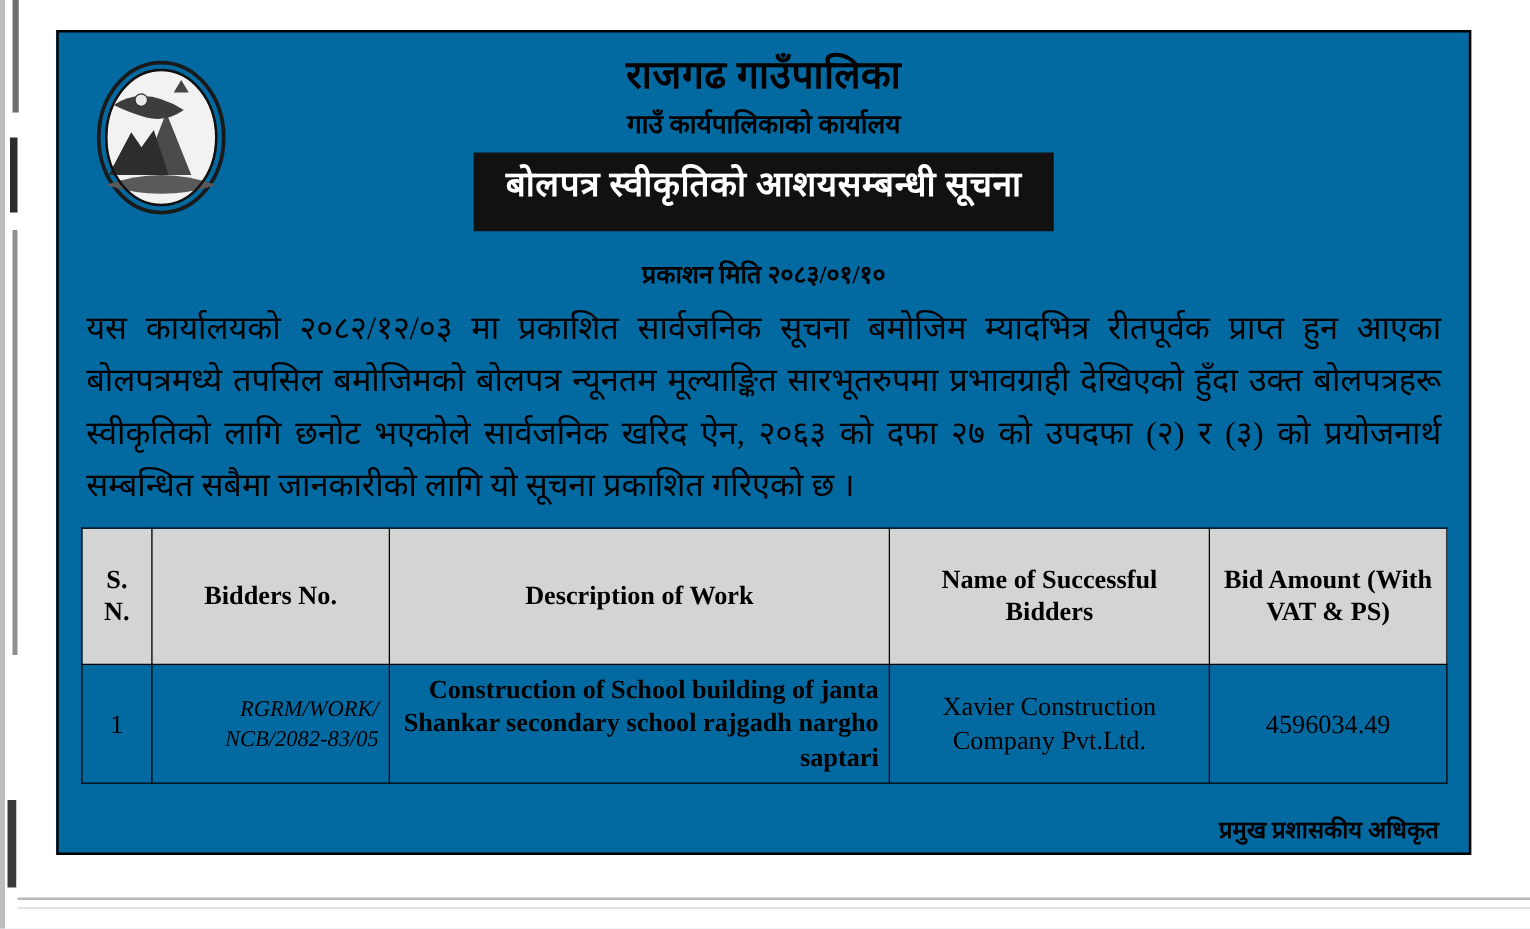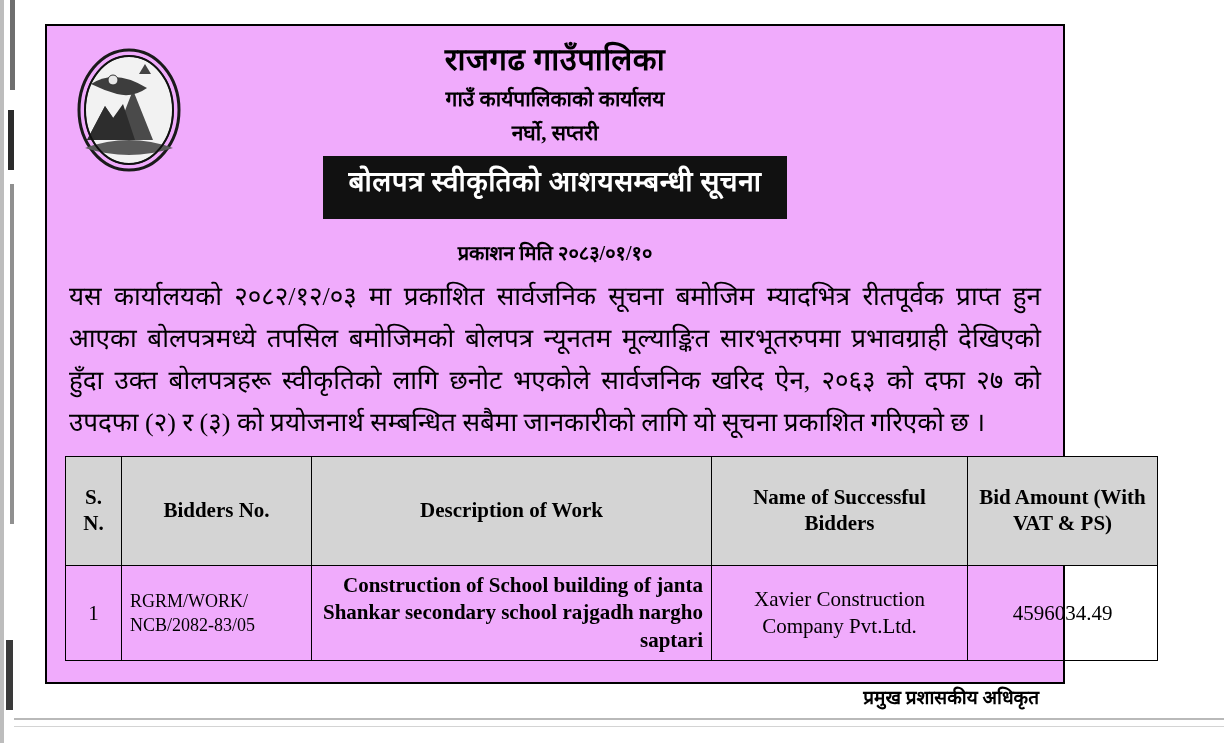--- a/index.html
+++ b/index.html
@@ -27,25 +27,25 @@
   .scan-edge.e4 { left: 10px; top: 184px; width: 4px;  height: 340px; background:#909090; }
   .scan-edge.e5 { left: 6px;  top: 640px; width: 7px;  height: 70px;  background:#3a3a3a; }
   .scan-edge.e6 { left: 14px; top: 718px; width: 1210px; height: 2px; background:#b9b9b9; }
   .scan-edge.e7 { left: 14px; top: 726px; width: 1210px; height: 1px; background:#d4d4d4; }
 
   
   .notice {
     position: absolute;
     left: 45px;
     top: 24px;
-    width: 1020px;
+    width: 1132px;
     height: 660px;
     border: 2px solid #000;
     box-sizing: border-box;
-    background: #f0abfc;
+    background: #0369a1;
     padding: 8px 18px 0 18px;
   }
 
   .emblem {
     position: absolute;
     left: 22px;
     top: 18px;
     width: 120px;
     height: 130px;
   }
@@ -121,21 +121,21 @@
     line-height: 1.22;
     height: 96px;
   }
   .col-sn    { width: 56px; }
   .col-cno   { width: 190px; }
   .col-desc  { width: 400px; }
   .col-name  { width: 256px; }
   .col-amt   { width: 190px; }
 
   td.sn      { text-align: center; font-size: 21px; }
-  td.cno     { text-align: left; font-size: 18px; line-height: 1.35; }
+  td.cno     { text-align: right; font-size: 18px; line-height: 1.35; font-style: italic; }
   td.desc    { text-align: right; font-size: 21px; font-weight: bold; line-height: 1.3; }
   td.name    { text-align: center; font-size: 21px; line-height: 1.3; }
   td.amt     { text-align: center; font-size: 21px; }
 
   .signature {
     text-align: right;
     font-size: 19px;
     font-weight: bold;
     margin-top: 23px;
     padding-right: 6px;
@@ -164,21 +164,20 @@
       <path d="M22 40 q24 -16 56 4 q-14 10 -30 6 q-14 -4 -26 -10 Z" fill="#3d3d3d"></path>
       <circle cx="44" cy="36" r="5" fill="#e8e8e8" stroke="#333" stroke-width="1"></circle>
       <path d="M70 30 l6 -10 l6 10 z" fill="#444"></path>
       <ellipse cx="60" cy="66" rx="44" ry="54" fill="none" stroke="#111" stroke-width="2"></ellipse>
     </svg>
   </div>
 
   <div class="head">
     <div class="org-name">राजगढ गाउँपालिका</div>
     <div class="org-sub">गाउँ कार्यपालिकाको कार्यालय</div>
-    <div class="org-addr">नर्घो,  सप्तरी</div>
   </div>
 
   <div class="banner-wrap">
     <span class="banner">बोलपत्र स्वीकृतिको आशयसम्बन्धी सूचना</span>
   </div>
 
   <div class="pub-date">प्रकाशन मिति २०८३/०१/१०</div>
 
   <div class="body-text">यस कार्यालयको २०८२/१२/०३ मा प्रकाशित सार्वजनिक सूचना बमोजिम म्यादभित्र रीतपूर्वक प्राप्त हुन आएका बोलपत्रमध्ये तपसिल बमोजिमको बोलपत्र न्यूनतम मूल्याङ्कित सारभूतरुपमा प्रभावग्राही देखिएको हुँदा उक्त बोलपत्रहरू स्वीकृतिको लागि छनोट भएकोले सार्वजनिक खरिद ऐन, २०६३ को दफा २७ को उपदफा (२) र (३) को प्रयोजनार्थ सम्बन्धित सबैमा जानकारीको लागि यो सूचना प्रकाशित गरिएको छ ।</div>
 

